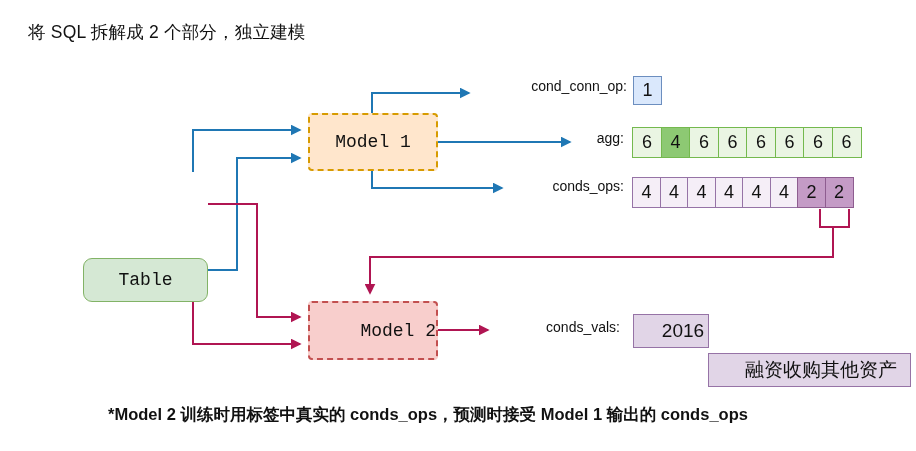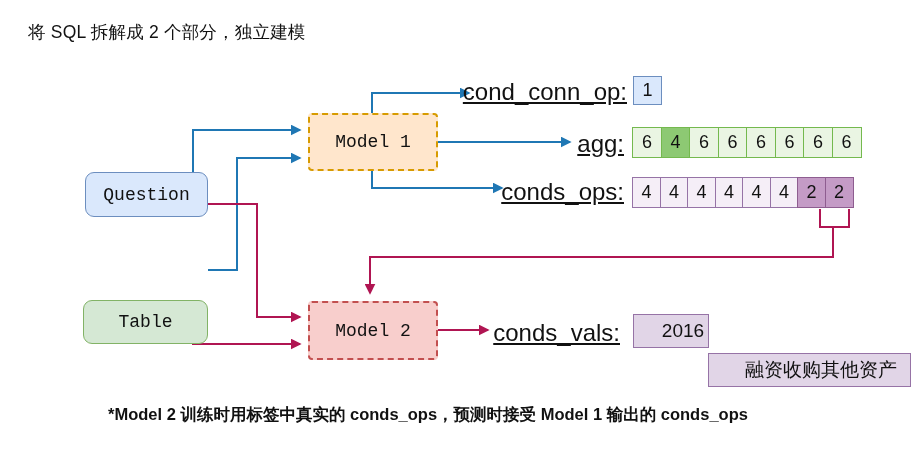--- a/index.html
+++ b/index.html
@@ -12,27 +12,27 @@
   .mk-crimson{fill:var(--wire-crimson,#b01552);}
 
   .title{position:absolute;left:28px;top:20px;font-size:17.5px;letter-spacing:.2px;}
   .footnote{position:absolute;left:88px;top:404px;font-size:16.5px;font-weight:600;margin-left:20px;}
 
   .node{position:absolute;display:flex;align-items:center;justify-content:center;
         font-size:18px;box-sizing:border-box;font-family:Liberation Mono, monospace;}
   .node-question{left:85px;top:172px;width:123px;height:45px;border-radius:9px;
         background:var(--question-fill,#dae8fc);border:1.5px solid var(--question-border,#6c8ebf);}
   .node-table{left:83px;top:258px;width:125px;height:44px;border-radius:9px;
-        background:var(--table-fill,#d5e8d4);border:1.5px solid var(--table-border,#82b366);margin-top:42px;}
+        background:var(--table-fill,#d5e8d4);border:1.5px solid var(--table-border,#82b366);}
   .node-model1{left:308px;top:113px;width:130px;height:58px;border-radius:4px;
         background:var(--model1-fill,#ffe6cc);border:2px dashed var(--model1-border,#d79b00);}
   .node-model2{left:308px;top:301px;width:130px;height:59px;border-radius:4px;
-        background:var(--model2-fill,#f8cecc);border:2px dashed var(--model2-border,#c24f4f);}
+        background:var(--model2-fill,#f8cecc);border:2px dashed var(--model2-border,#c24f4f);justify-content:flex-end;}
 
-  .outlabel{position:absolute;font-size:24px;text-align:center;white-space:nowrap;text-decoration:underline;}
+  .outlabel{position:absolute;font-size:14px;text-align:center;white-space:nowrap;}
   .lbl-conn{right:289px;top:78px;}
   .lbl-agg{right:292px;top:130px;}
   .lbl-ops{right:292px;top:178px;}
   .lbl-vals{right:296px;top:319px;}
 
   .cellrow{position:absolute;display:flex;}
   .cell{box-sizing:border-box;display:flex;align-items:center;justify-content:center;
         font-size:18px;color:#111;}
   .cell + .cell{margin-left:-1.5px;}
 
@@ -80,23 +80,20 @@
     <path class="wire-blue" d="M437 142 H570" marker-end="url(#arr-blue)"></path>
     <path class="wire-blue" d="M372 171 V188 H502" marker-end="url(#arr-blue)"></path>
 
     <path class="wire-crimson" d="M208 204 H257 V317 H300" marker-end="url(#arr-crimson)"></path>
     <path class="wire-crimson" d="M193 302 V344 H300" marker-end="url(#arr-crimson)"></path>
     <path class="wire-crimson" d="M820 209 V227 H849 V209"></path>
     <path class="wire-crimson" d="M833 227 V257 H370 V293" marker-end="url(#arr-crimson)"></path>
     <path class="wire-crimson" d="M438 330 H488" marker-end="url(#arr-crimson)"></path>
   </svg>
 
-  <div class="node node-question">
-    <span>Question</span>
-  </div>
   <div class="node node-table">
     <span>Table</span>
   </div>
   <div class="node node-model1">
     <span>Model 1</span>
   </div>
   <div class="node node-model2">
     <span>Model 2</span>
   </div>
 

